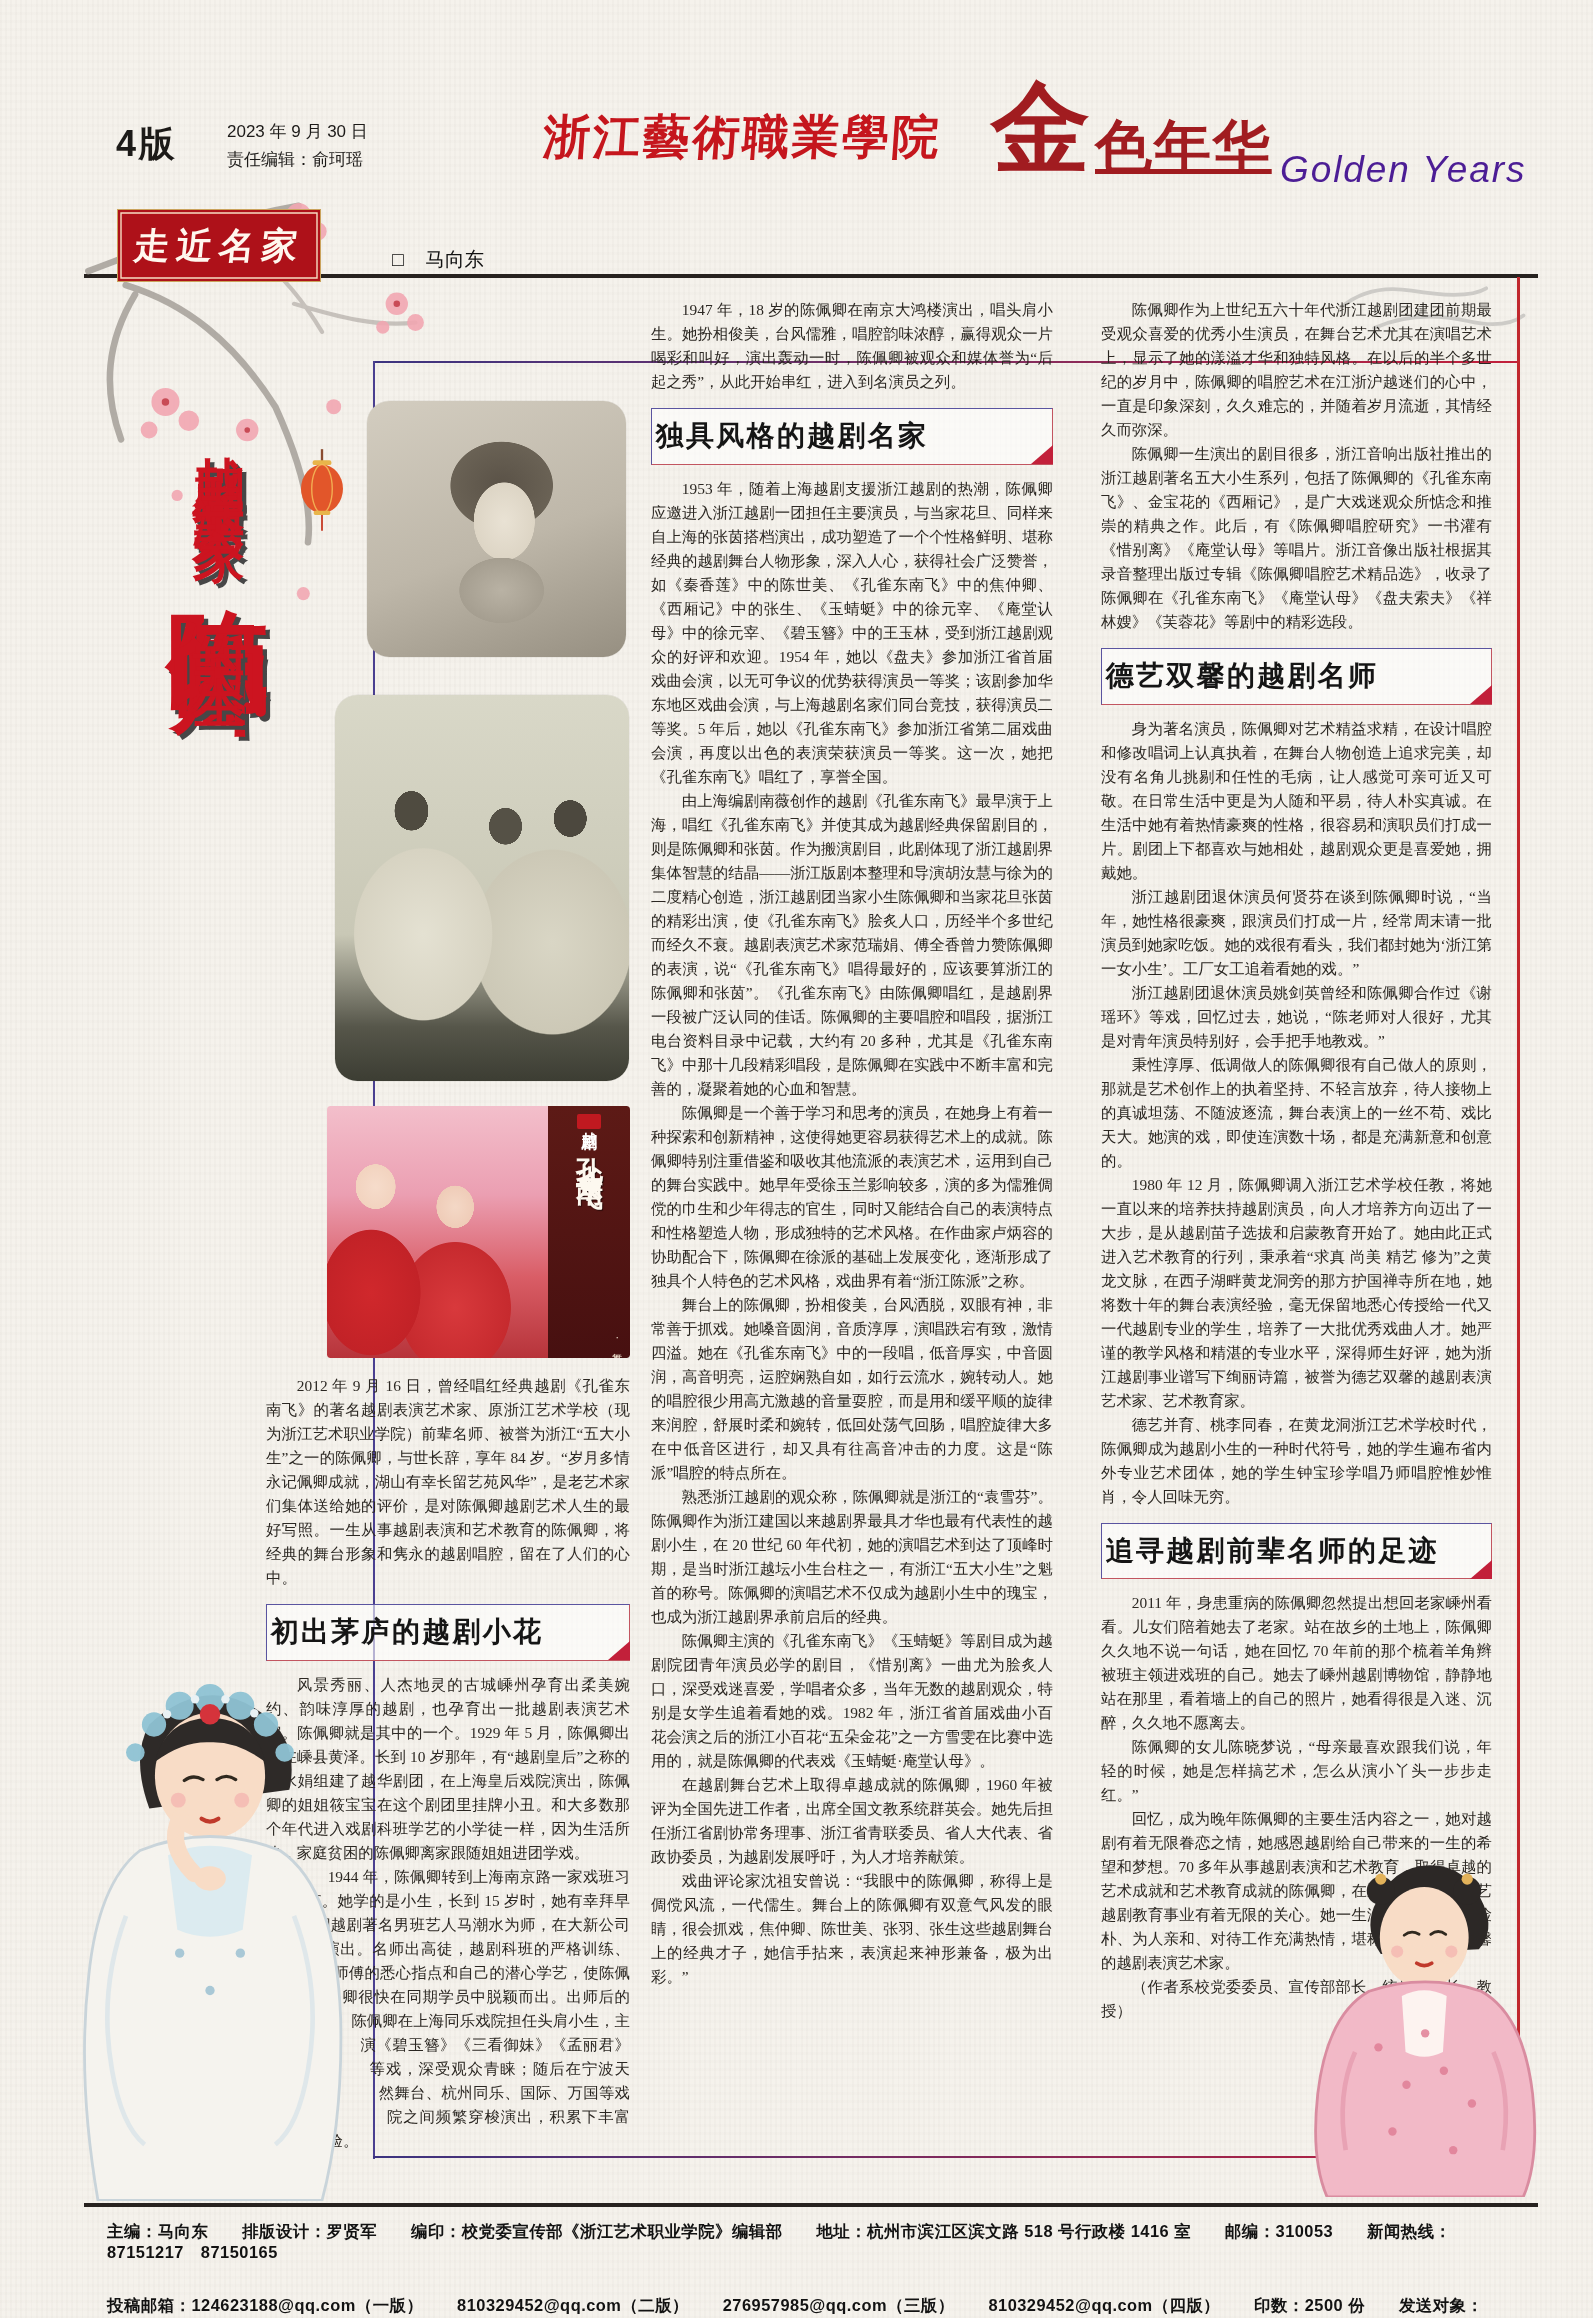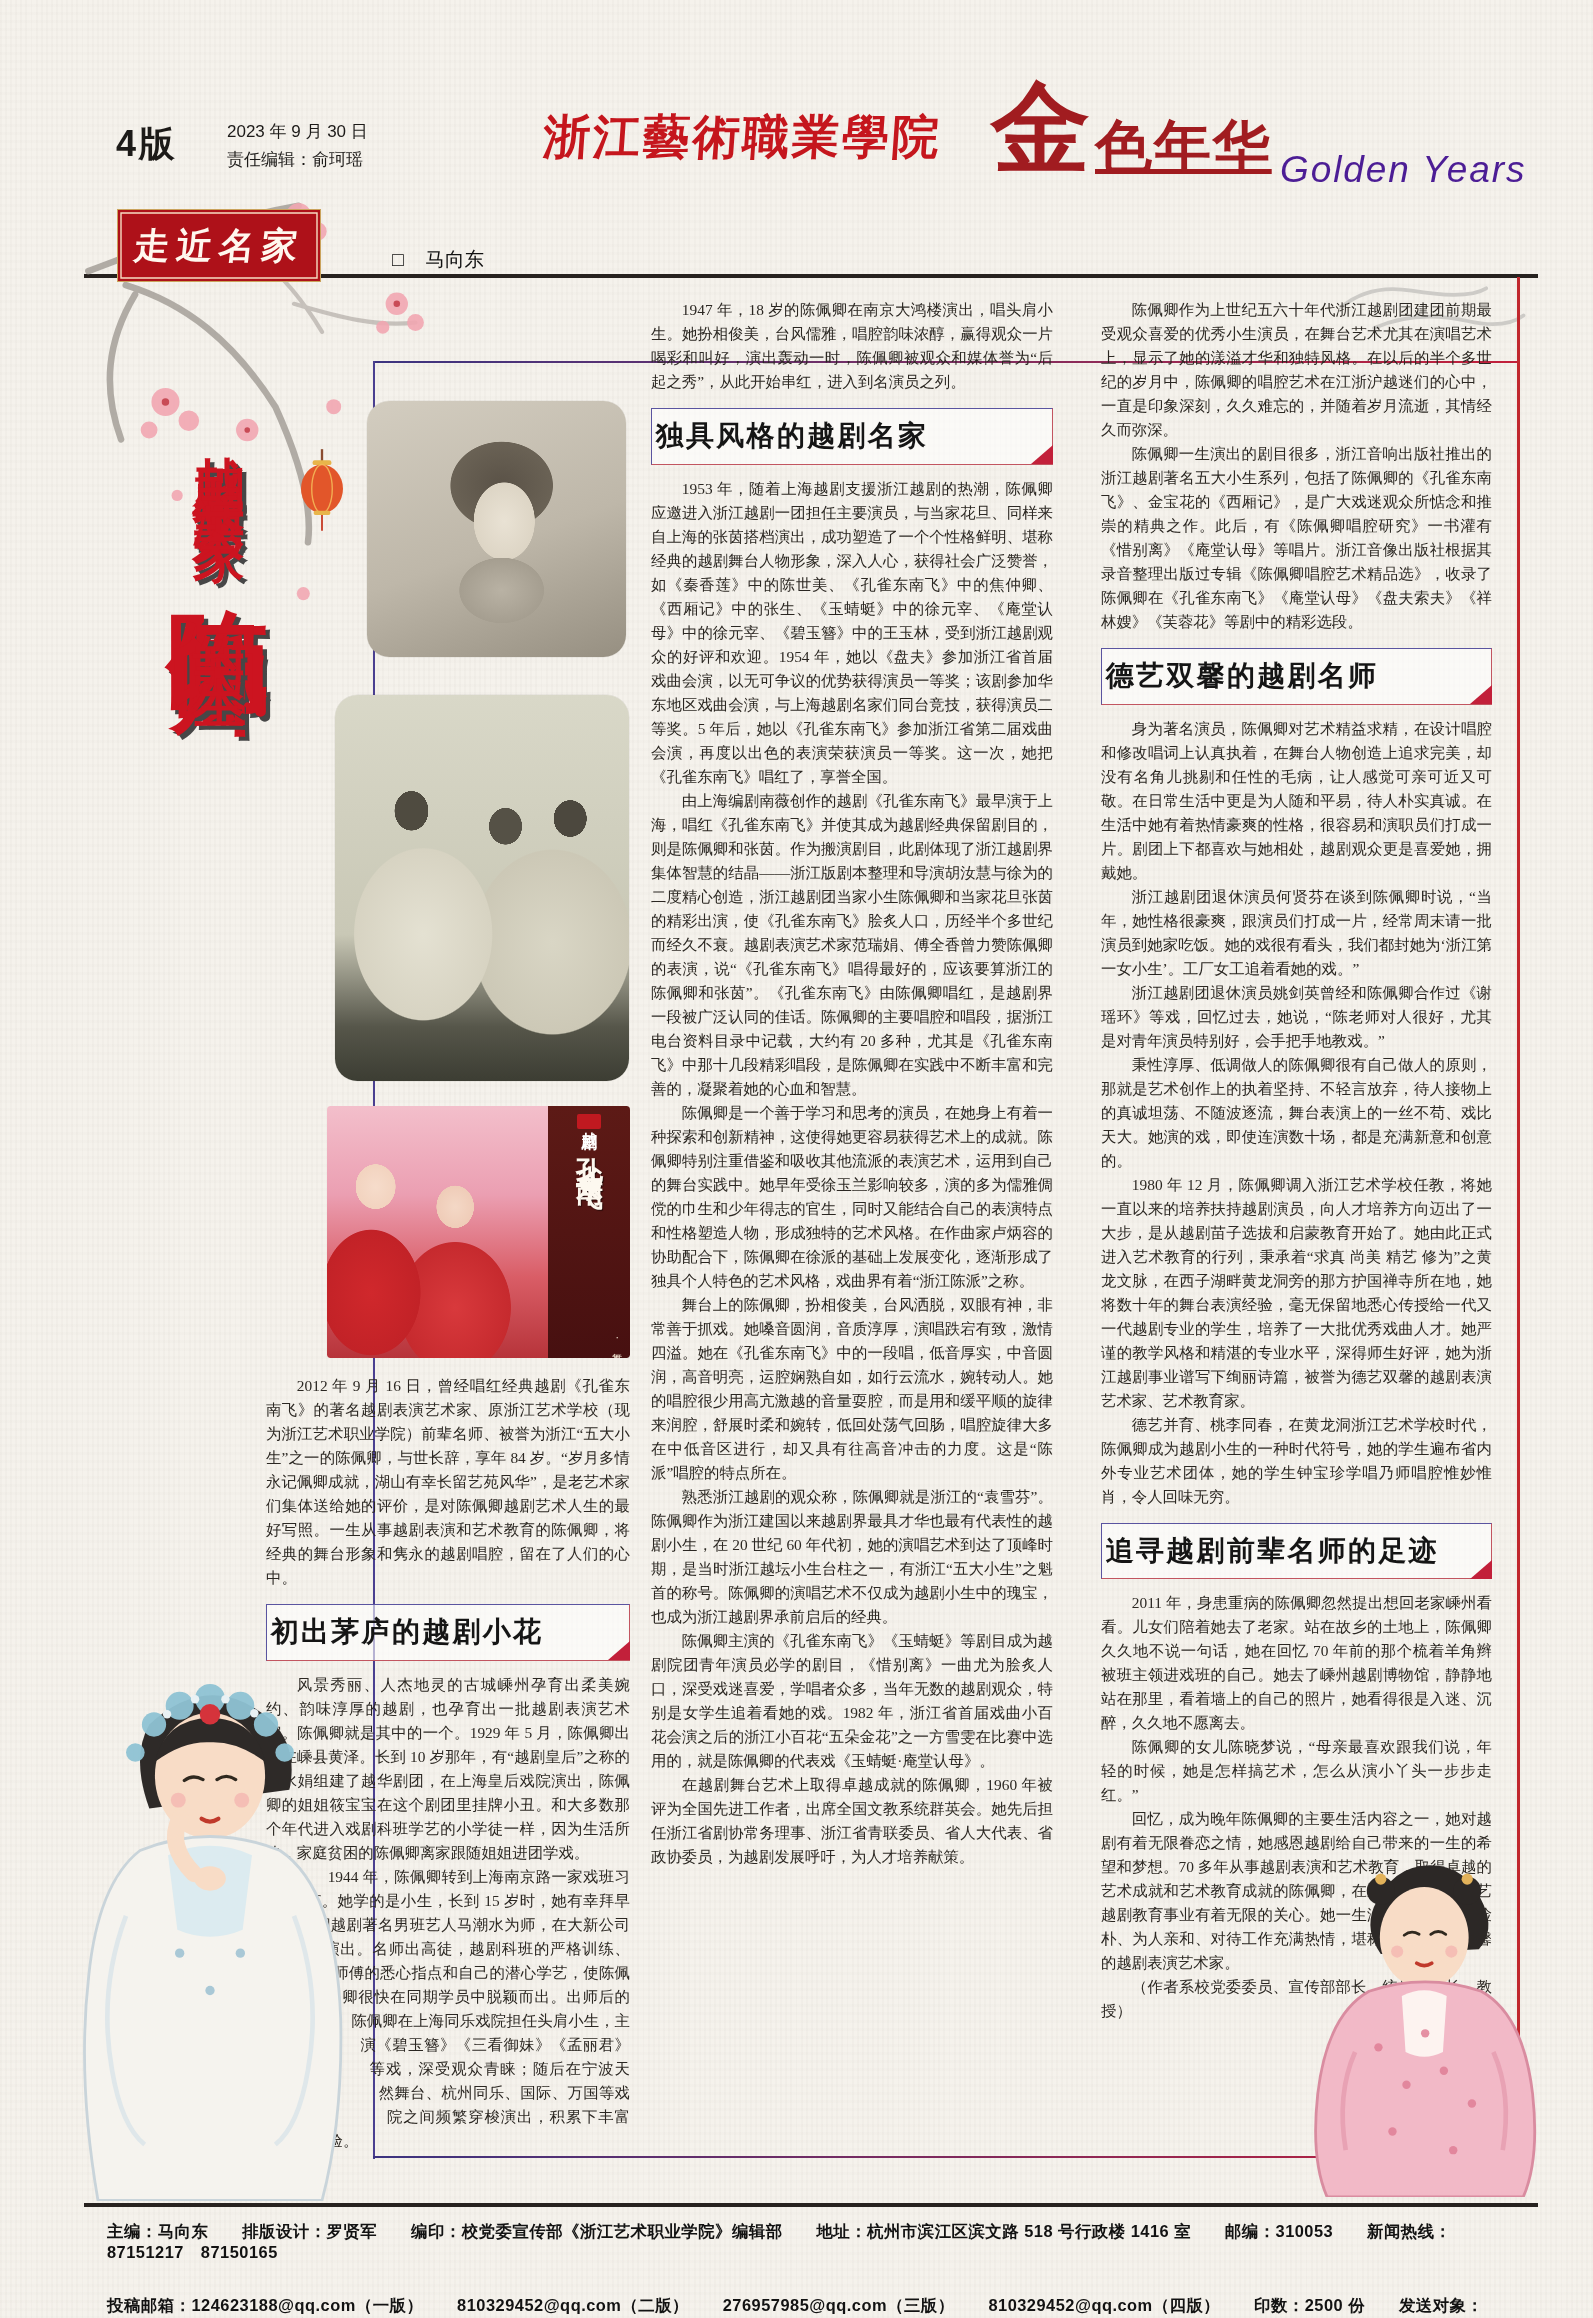--- a/index.html
+++ b/index.html
@@ -185,20 +185,21 @@
   <div class="col col2">
     <p>1947 年，18 岁的陈佩卿在南京大鸿楼演出，唱头肩小生。她扮相俊美，台风儒雅，唱腔韵味浓醇，赢得观众一片喝彩和叫好，演出轰动一时，陈佩卿被观众和媒体誉为“后起之秀”，从此开始串红，进入到名演员之列。</p>
     <div class="section-box">独具风格的越剧名家</div>
     <p>1953 年，随着上海越剧支援浙江越剧的热潮，陈佩卿应邀进入浙江越剧一团担任主要演员，与当家花旦、同样来自上海的张茵搭档演出，成功塑造了一个个性格鲜明、堪称经典的越剧舞台人物形象，深入人心，获得社会广泛赞誉，如《秦香莲》中的陈世美、《孔雀东南飞》中的焦仲卿、《西厢记》中的张生、《玉蜻蜓》中的徐元宰、《庵堂认母》中的徐元宰、《碧玉簪》中的王玉林，受到浙江越剧观众的好评和欢迎。1954 年，她以《盘夫》参加浙江省首届戏曲会演，以无可争议的优势获得演员一等奖；该剧参加华东地区戏曲会演，与上海越剧名家们同台竞技，获得演员二等奖。5 年后，她以《孔雀东南飞》参加浙江省第二届戏曲会演，再度以出色的表演荣获演员一等奖。这一次，她把《孔雀东南飞》唱红了，享誉全国。</p>
     <p>由上海编剧南薇创作的越剧《孔雀东南飞》最早演于上海，唱红《孔雀东南飞》并使其成为越剧经典保留剧目的，则是陈佩卿和张茵。作为搬演剧目，此剧体现了浙江越剧界集体智慧的结晶——浙江版剧本整理和导演胡汝慧与徐为的二度精心创造，浙江越剧团当家小生陈佩卿和当家花旦张茵的精彩出演，使《孔雀东南飞》脍炙人口，历经半个多世纪而经久不衰。越剧表演艺术家范瑞娟、傅全香曾力赞陈佩卿的表演，说“《孔雀东南飞》唱得最好的，应该要算浙江的陈佩卿和张茵”。《孔雀东南飞》由陈佩卿唱红，是越剧界一段被广泛认同的佳话。陈佩卿的主要唱腔和唱段，据浙江电台资料目录中记载，大约有 20 多种，尤其是《孔雀东南飞》中那十几段精彩唱段，是陈佩卿在实践中不断丰富和完善的，凝聚着她的心血和智慧。</p>
     <p>陈佩卿是一个善于学习和思考的演员，在她身上有着一种探索和创新精神，这使得她更容易获得艺术上的成就。陈佩卿特别注重借鉴和吸收其他流派的表演艺术，运用到自己的舞台实践中。她早年受徐玉兰影响较多，演的多为儒雅倜傥的巾生和少年得志的官生，同时又能结合自己的表演特点和性格塑造人物，形成独特的艺术风格。在作曲家卢炳容的协助配合下，陈佩卿在徐派的基础上发展变化，逐渐形成了独具个人特色的艺术风格，戏曲界有着“浙江陈派”之称。</p>
     <p>舞台上的陈佩卿，扮相俊美，台风洒脱，双眼有神，非常善于抓戏。她嗓音圆润，音质淳厚，演唱跌宕有致，激情四溢。她在《孔雀东南飞》中的一段唱，低音厚实，中音圆润，高音明亮，运腔娴熟自如，如行云流水，婉转动人。她的唱腔很少用高亢激越的音量耍腔，而是用和缓平顺的旋律来润腔，舒展时柔和婉转，低回处荡气回肠，唱腔旋律大多在中低音区进行，却又具有往高音冲击的力度。这是“陈派”唱腔的特点所在。</p>
     <p>熟悉浙江越剧的观众称，陈佩卿就是浙江的“袁雪芬”。陈佩卿作为浙江建国以来越剧界最具才华也最有代表性的越剧小生，在 20 世纪 60 年代初，她的演唱艺术到达了顶峰时期，是当时浙江越坛小生台柱之一，有浙江“五大小生”之魁首的称号。陈佩卿的演唱艺术不仅成为越剧小生中的瑰宝，也成为浙江越剧界承前启后的经典。</p>
     <p>陈佩卿主演的《孔雀东南飞》《玉蜻蜓》等剧目成为越剧院团青年演员必学的剧目，《惜别离》一曲尤为脍炙人口，深受戏迷喜爱，学唱者众多，当年无数的越剧观众，特别是女学生追着看她的戏。1982 年，浙江省首届戏曲小百花会演之后的浙江小百花“五朵金花”之一方雪雯在比赛中选用的，就是陈佩卿的代表戏《玉蜻蜓·庵堂认母》。</p>
     <p>在越剧舞台艺术上取得卓越成就的陈佩卿，1960 年被评为全国先进工作者，出席全国文教系统群英会。她先后担任浙江省剧协常务理事、浙江省青联委员、省人大代表、省政协委员，为越剧发展呼吁，为人才培养献策。</p>
+    <p>戏曲评论家沈祖安曾说：“我眼中的陈佩卿，称得上是倜傥风流，一代儒生。舞台上的陈佩卿有双意气风发的眼睛，很会抓戏，焦仲卿、陈世美、张羽、张生这些越剧舞台上的经典才子，她信手拈来，表演起来神形兼备，极为出彩。”</p>
   </div>
 
   <div class="col col3">
     <p>陈佩卿作为上世纪五六十年代浙江越剧团建团前期最受观众喜爱的优秀小生演员，在舞台艺术尤其在演唱艺术上，显示了她的漾溢才华和独特风格。在以后的半个多世纪的岁月中，陈佩卿的唱腔艺术在江浙沪越迷们的心中，一直是印象深刻，久久难忘的，并随着岁月流逝，其情经久而弥深。</p>
     <p>陈佩卿一生演出的剧目很多，浙江音响出版社推出的浙江越剧著名五大小生系列，包括了陈佩卿的《孔雀东南飞》、金宝花的《西厢记》，是广大戏迷观众所惦念和推崇的精典之作。此后，有《陈佩卿唱腔研究》一书灌有《惜别离》《庵堂认母》等唱片。浙江音像出版社根据其录音整理出版过专辑《陈佩卿唱腔艺术精品选》，收录了陈佩卿在《孔雀东南飞》《庵堂认母》《盘夫索夫》《祥林嫂》《芙蓉花》等剧中的精彩选段。</p>
     <div class="section-box">德艺双馨的越剧名师</div>
     <p>身为著名演员，陈佩卿对艺术精益求精，在设计唱腔和修改唱词上认真执着，在舞台人物创造上追求完美，却没有名角儿挑剔和任性的毛病，让人感觉可亲可近又可敬。在日常生活中更是为人随和平易，待人朴实真诚。在生活中她有着热情豪爽的性格，很容易和演职员们打成一片。剧团上下都喜欢与她相处，越剧观众更是喜爱她，拥戴她。</p>
     <p>浙江越剧团退休演员何贤芬在谈到陈佩卿时说，“当年，她性格很豪爽，跟演员们打成一片，经常周末请一批演员到她家吃饭。她的戏很有看头，我们都封她为‘浙江第一女小生’。工厂女工追着看她的戏。”</p>
     <p>浙江越剧团退休演员姚剑英曾经和陈佩卿合作过《谢瑶环》等戏，回忆过去，她说，“陈老师对人很好，尤其是对青年演员特别好，会手把手地教戏。”</p>
     <p>秉性淳厚、低调做人的陈佩卿很有自己做人的原则，那就是艺术创作上的执着坚持、不轻言放弃，待人接物上的真诚坦荡、不随波逐流，舞台表演上的一丝不苟、戏比天大。她演的戏，即使连演数十场，都是充满新意和创意的。</p>

